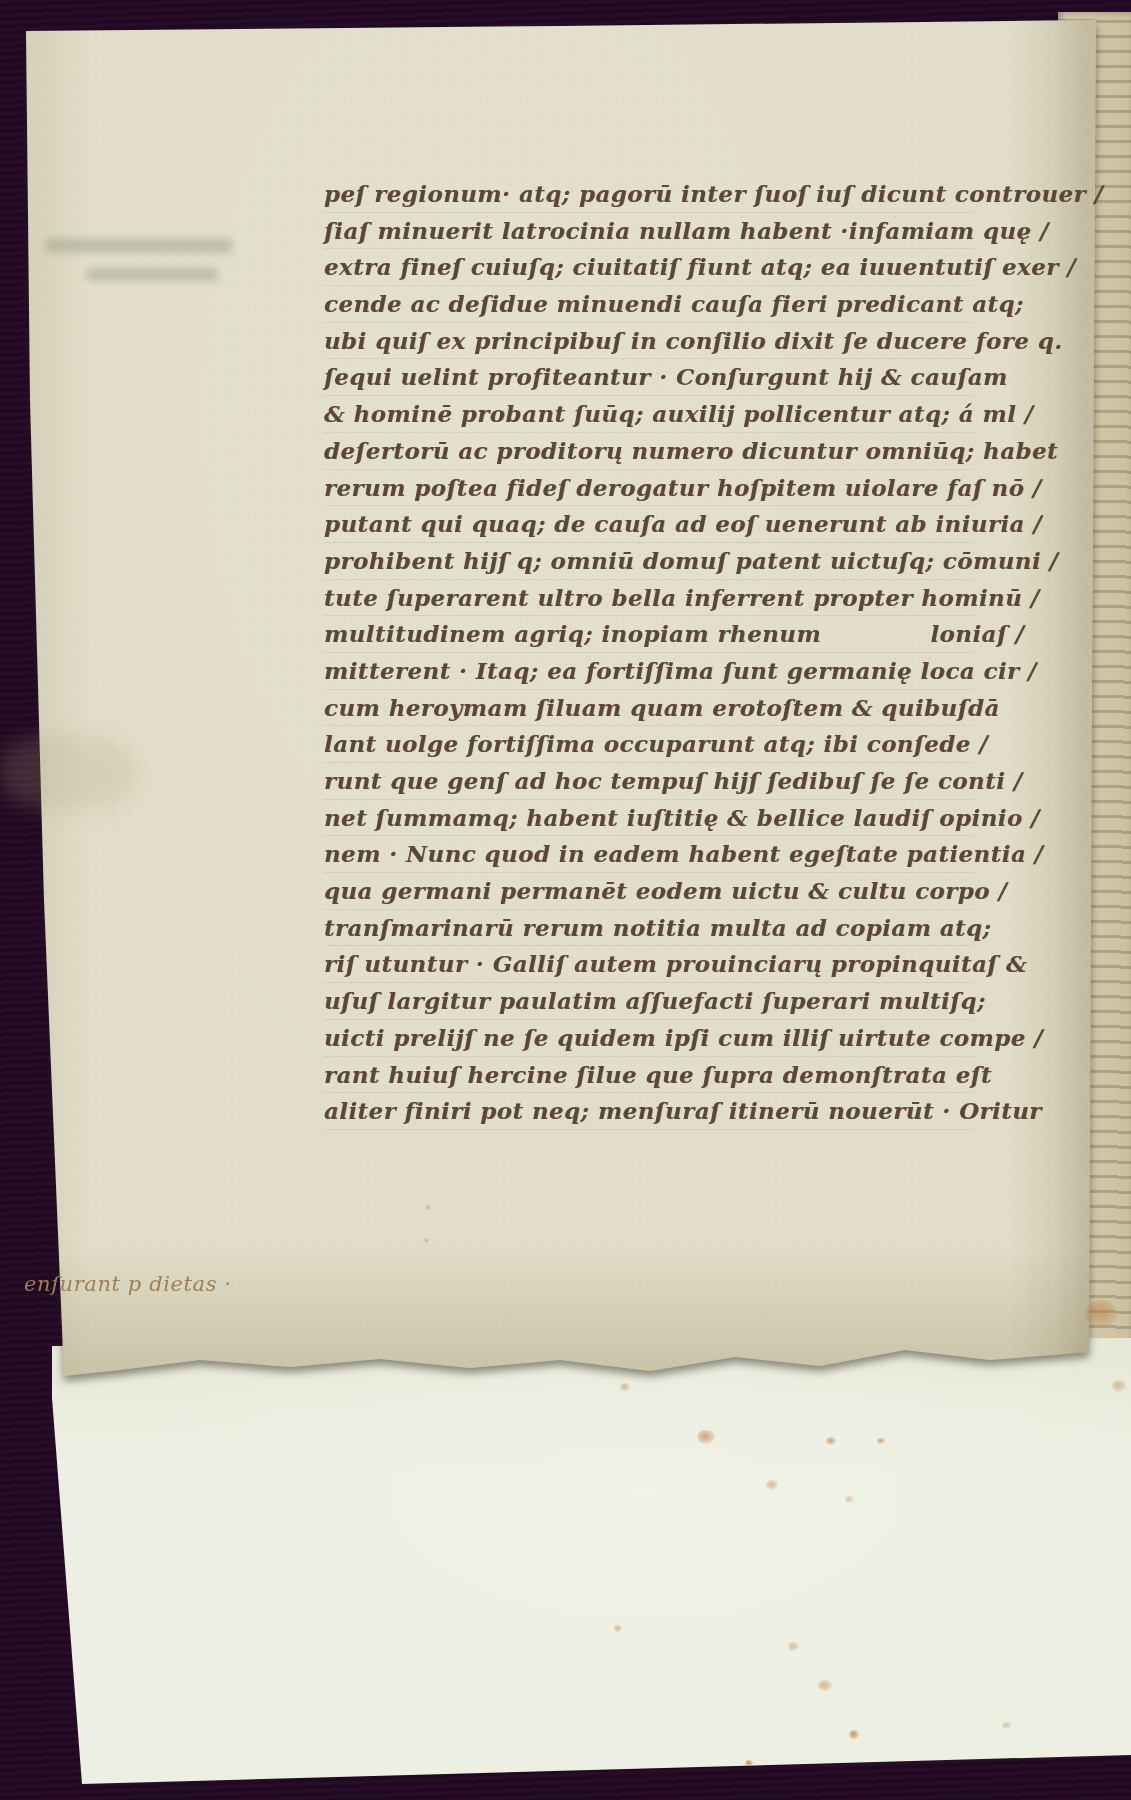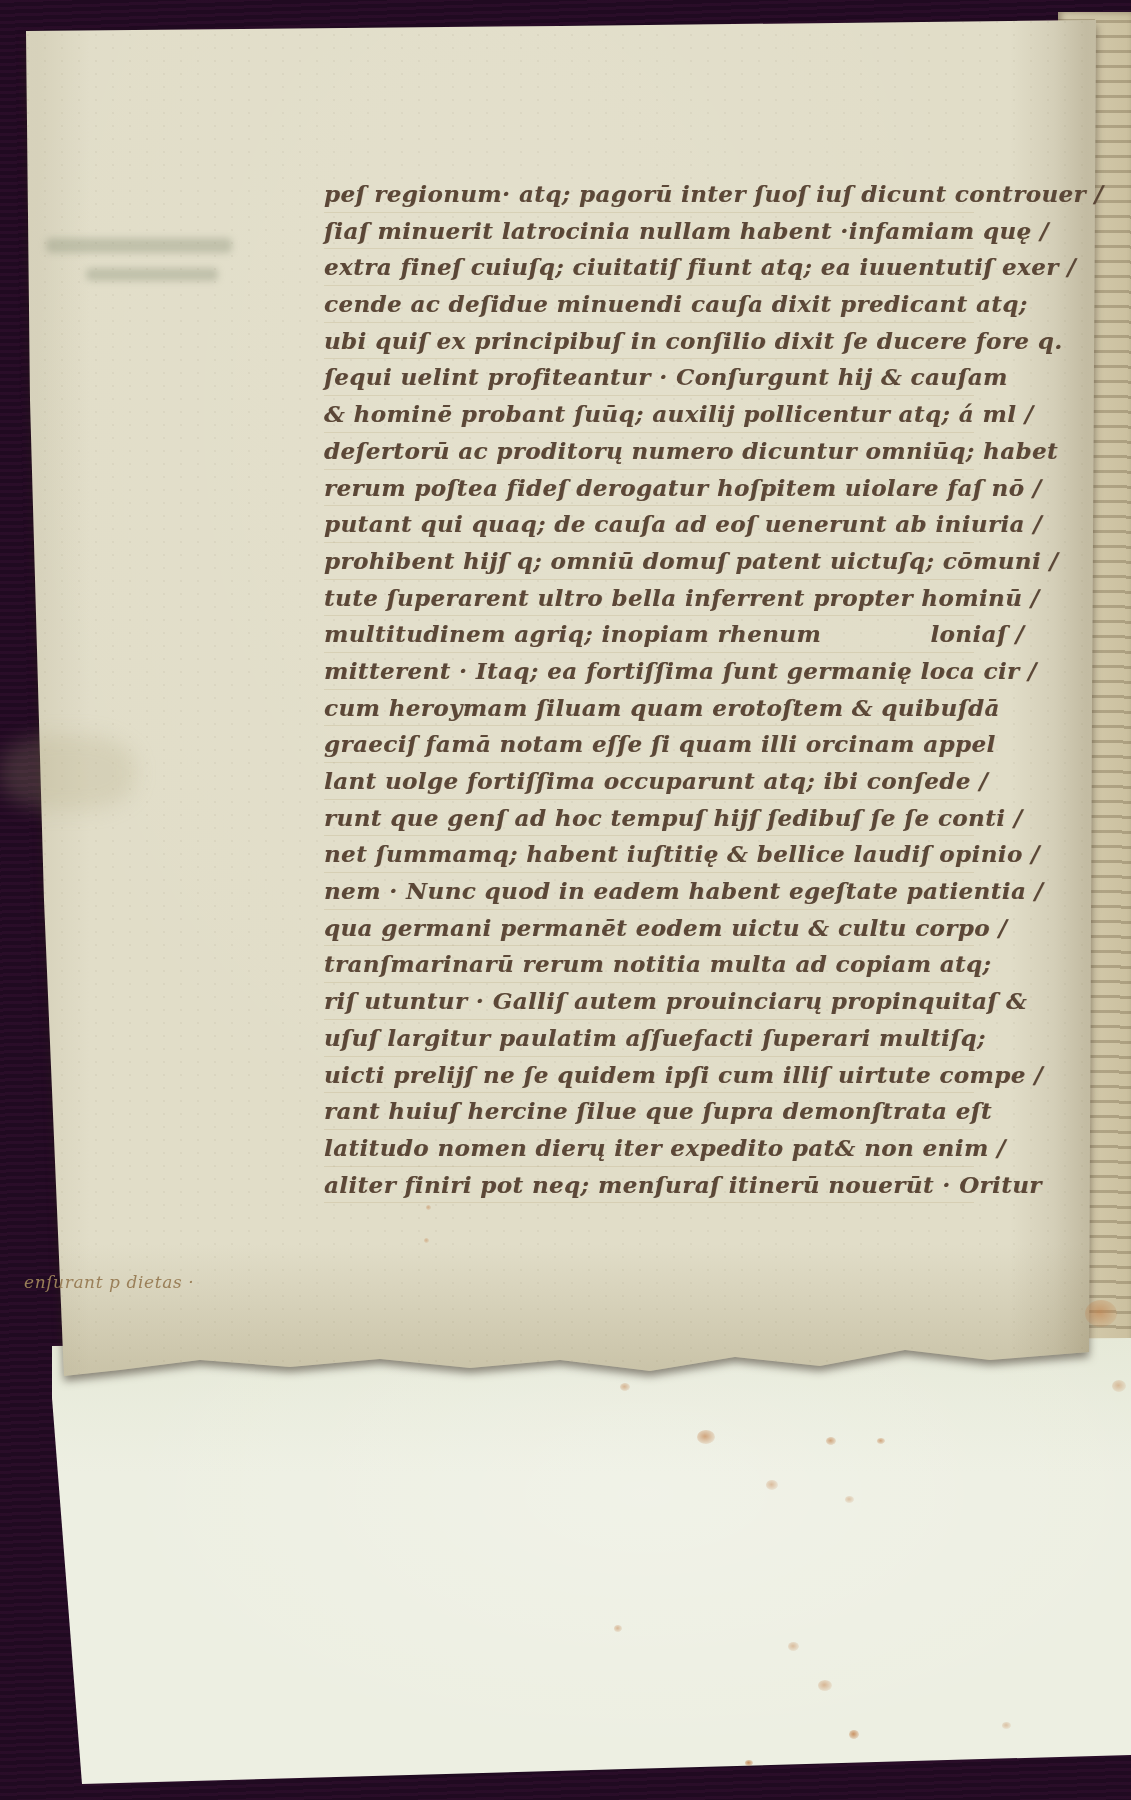--- a/index.html
+++ b/index.html
@@ -65,21 +65,21 @@
     font-weight:bold;
   }
   .ms-line{
     white-space:nowrap;height:36.7px;
     box-shadow: inset 0 -1px rgba(172,150,95,0.20);
     text-shadow: 0.4px 0.3px 0.4px rgba(91,71,55,0.35);
   }
   .margin-note{
     position:absolute;left:24px;top:1272px;z-index:5;
     color:var(--margin_ink,#9a7f58);
-    font-size:17px;font-style:italic;letter-spacing:0.6px;
+    font-size:21px;font-style:italic;letter-spacing:0.6px;
     white-space:nowrap;
   }
   
   .stain{position:absolute;z-index:6;border-radius:50%;
     background:radial-gradient(ellipse at 45% 45%, var(--stain,#c07c45), rgba(192,124,69,0.25) 70%, transparent 75%);
     opacity:0.65;filter:blur(0.7px);}
 </style>
 </head>
 <body>
 
@@ -94,44 +94,42 @@
   </div>
 
   <div class="ghost g1"></div>
   <div class="ghost g2"></div>
   <div class="smudge"></div>
 
   <div class="text-block">
       <div class="ms-line">peſ regionum· atq; pagorū inter ſuoſ iuſ dicunt controuer ∕</div>
       <div class="ms-line">ſiaſ minuerit latrocinia nullam habent ·infamiam quę ∕</div>
       <div class="ms-line">extra fineſ cuiuſq; ciuitatiſ fiunt atq; ea iuuentutiſ exer ∕</div>
-      <div class="ms-line">cende ac deſidue minuendi cauſa dixit predicant atq;</div>
+      <div class="ms-line">cende ac deſidue minuendi cauſa fieri predicant atq;</div>
       <div class="ms-line">ubi quiſ ex principibuſ in conſilio dixit ſe ducere fore q.</div>
       <div class="ms-line">ſequi uelint profiteantur · Conſurgunt hij &amp; cauſam</div>
       <div class="ms-line">&amp; hominē probant ſuūq; auxilij pollicentur atq; á ml ∕</div>
       <div class="ms-line">deſertorū ac proditorų numero dicuntur omniūq; habet</div>
       <div class="ms-line">rerum poſtea fideſ derogatur hoſpitem uiolare faſ nō ∕</div>
       <div class="ms-line">putant qui quaq; de cauſa ad eoſ uenerunt ab iniuria ∕</div>
       <div class="ms-line">prohibent hijſ q; omniū domuſ patent uictuſq; cōmuni ∕</div>
       <div class="ms-line">tute ſuperarent ultro bella inferrent propter hominū ∕</div>
       <div class="ms-line">multitudinem agriq; inopiam rhenum&nbsp;&nbsp;&nbsp;&nbsp;&nbsp;&nbsp;&nbsp;&nbsp;&nbsp;&nbsp;&nbsp;&nbsp;&nbsp;loniaſ ∕</div>
       <div class="ms-line">mitterent · Itaq; ea fortiſſima ſunt germanię loca cir ∕</div>
       <div class="ms-line">cum heroymam ſiluam quam erotoſtem &amp; quibuſdā</div>
-      <div class="ms-line">graeciſ famā notam eſſe ſi quam illi orcinam appel</div>
       <div class="ms-line">lant uolge fortiſſima occuparunt atq; ibi conſede ∕</div>
       <div class="ms-line">runt que genſ ad hoc tempuſ hijſ ſedibuſ ſe ſe conti ∕</div>
       <div class="ms-line">net ſummamq; habent iuſtitię &amp; bellice laudiſ opinio ∕</div>
       <div class="ms-line">nem · Nunc quod in eadem habent egeſtate patientia ∕</div>
       <div class="ms-line">qua germani permanēt eodem uictu &amp; cultu corpo ∕</div>
       <div class="ms-line">tranſmarinarū rerum notitia multa ad copiam atq;</div>
       <div class="ms-line">riſ utuntur · Galliſ autem prouinciarų propinquitaſ &amp;</div>
       <div class="ms-line">uſuſ largitur paulatim aſſuefacti ſuperari multiſq;</div>
       <div class="ms-line">uicti prelijſ ne ſe quidem ipſi cum illiſ uirtute compe ∕</div>
       <div class="ms-line">rant huiuſ hercine ſilue que ſupra demonſtrata eſt</div>
-      <div class="ms-line">latitudo nomen dierų iter expedito pat&amp; non enim ∕</div>
       <div class="ms-line">aliter finiri pot neq; menſuraſ itinerū nouerūt · Oritur</div>
     </div>
 
   <div class="margin-note">enſurant p dietas ·</div>
 
   <div class="stain" style="left:697px;top:1430px;width:18px;height:14px;"></div>
   <div class="stain" style="left:826px;top:1437px;width:10px;height:8px;"></div>
   <div class="stain" style="left:877px;top:1438px;width:8px;height:6px;"></div>
   <div class="stain" style="left:766px;top:1480px;width:12px;height:10px;opacity:0.45;"></div>
   <div class="stain" style="left:845px;top:1496px;width:9px;height:7px;opacity:0.4;"></div>

